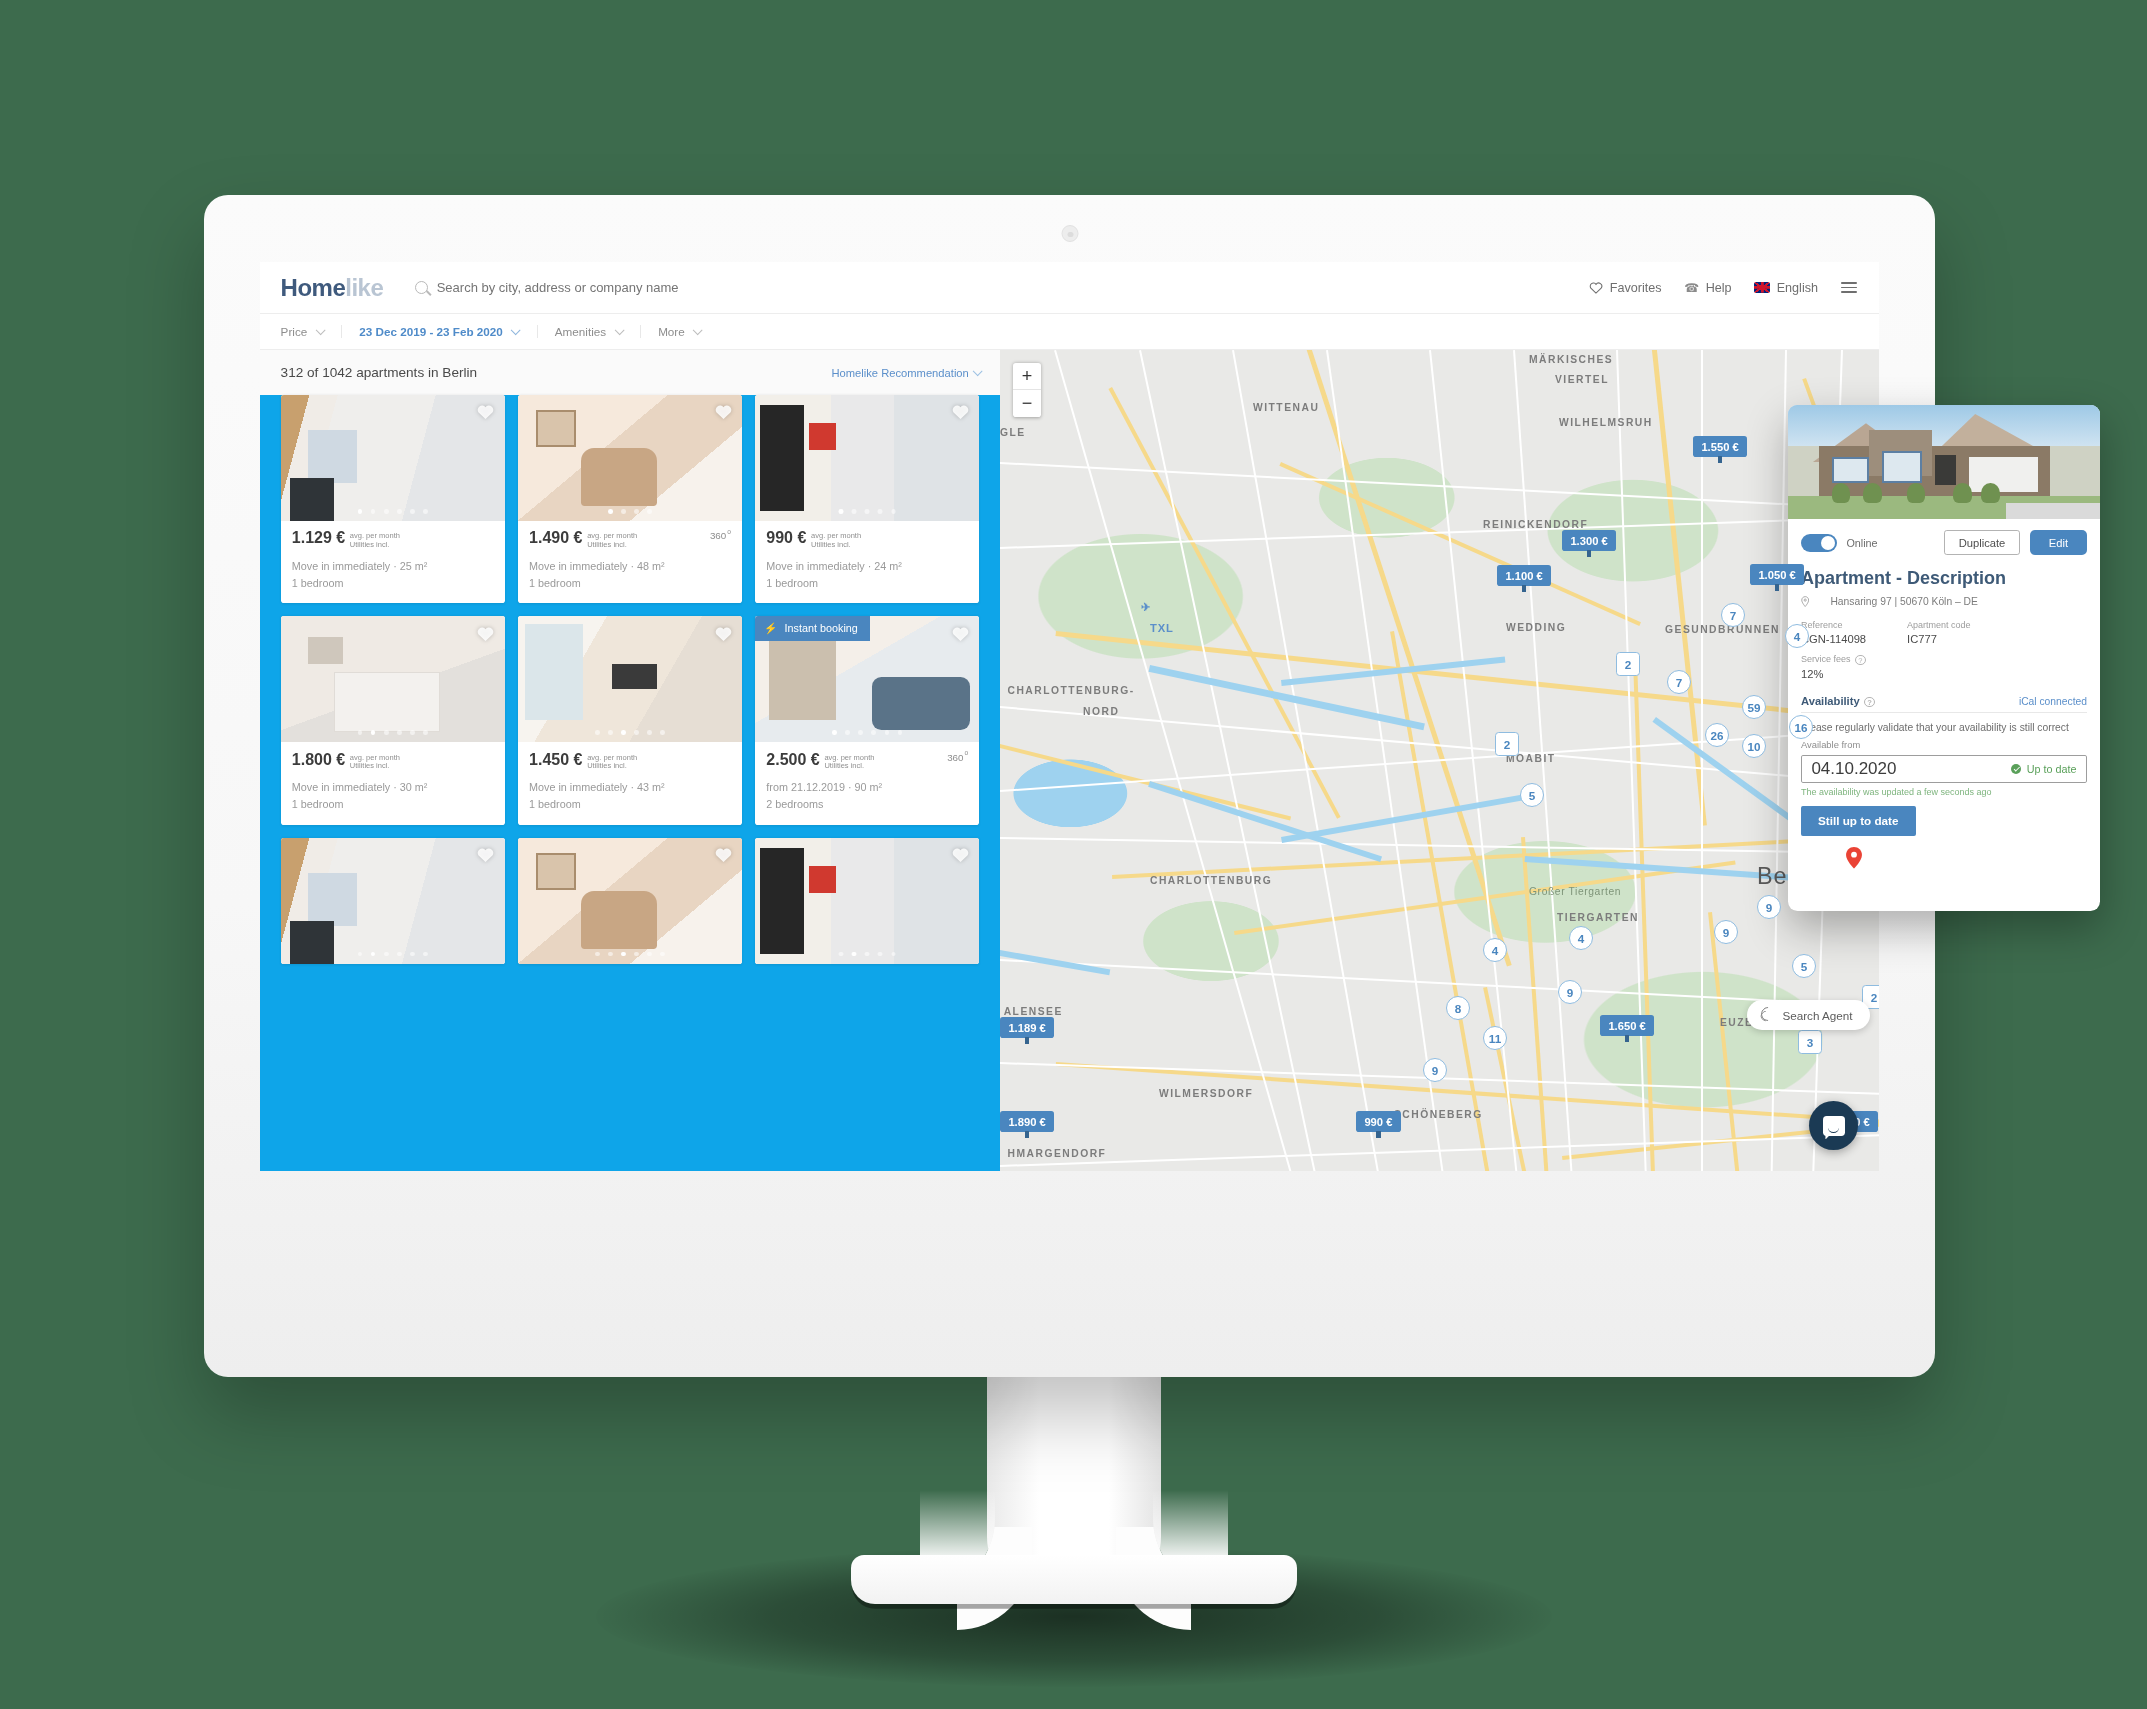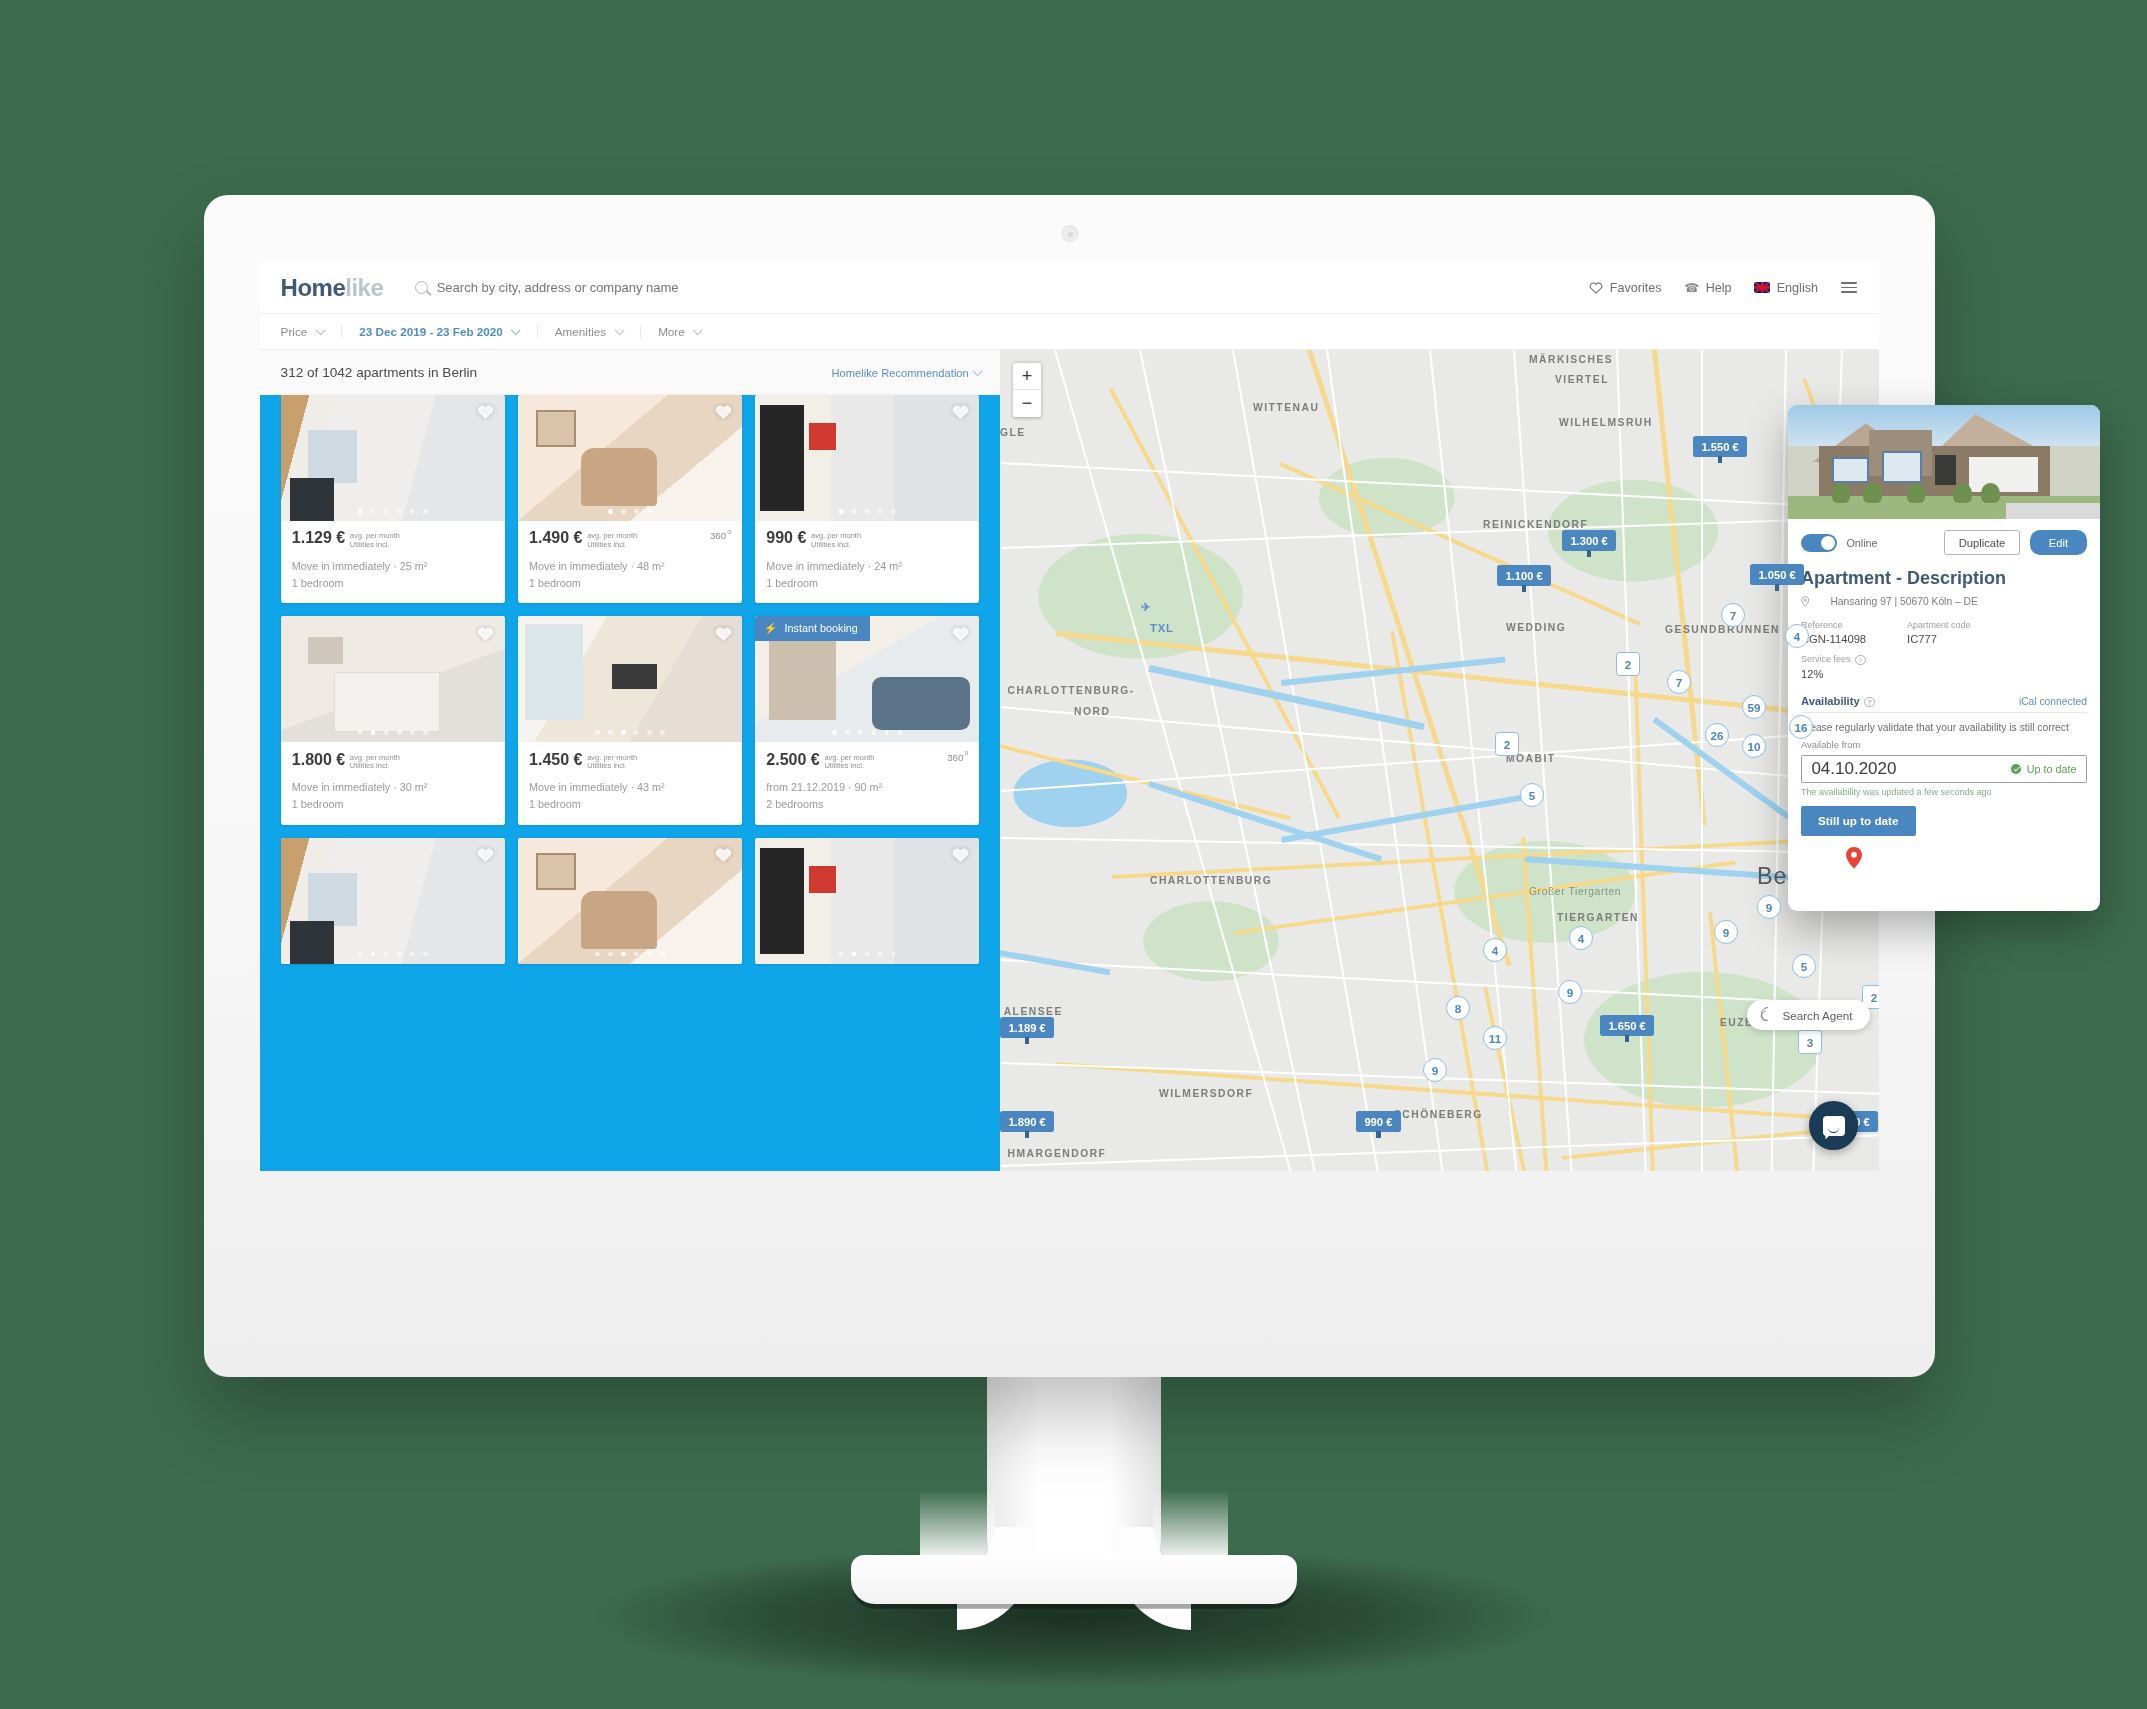--- a/index.html
+++ b/index.html
@@ -232,21 +232,21 @@
   .panel-img .drive{position:absolute;right:0;bottom:0;width:30%;height:14%;background:#dadada;}
 
   .panel-top{display:flex;align-items:center;padding:11.2px 13px 7.5px 13px;gap:9.4px;}
   .toggle{width:36px;height:18px;border-radius:9.4px;background:#4a86bf;position:relative;cursor:pointer;}
   .toggle::after{content:"";position:absolute;right:1.9px;top:1.9px;width:14px;height:14px;border-radius:50%;background:#fff;}
   .toggle-lbl{font-size:10.8px;color:#6d6d6d;}
   .panel-top .spacer{flex:1;}
   .btn-out{border:0.9px solid #b3b3b3;background:#fff;color:#4f4f4f;font-size:11.2px;
     padding:5.6px 14px;border-radius:2.8px;cursor:pointer;font-family:inherit;}
   .btn-pri{border:none;background:#4a86bf;color:#fff;font-size:11.2px;
-    padding:6.6px 19px;border-radius:10px;cursor:pointer;font-family:inherit;}
+    padding:6.6px 19px;border-radius:5px;cursor:pointer;font-family:inherit;}
 
   .panel-title{font-size:18px;font-weight:700;color:#3e5a77;padding:5.6px 13px 0 13px;}
   .panel-addr{display:flex;align-items:center;gap:21px;padding:6.6px 13px 0 13px;font-size:10.3px;color:#7c7c7c;text-align:center;}
   .pin-sm{width:8.4px;height:11.2px;}
   .pin-sm svg{width:8.4px;height:11.2px;display:block;}
 
   .field-row{display:flex;padding:13px 13px 0 13px;gap:41px;}
   .fld-lbl{font-size:9px;color:#9d9d9d;}
   .fld-val{font-size:11.2px;color:#4a4a4a;margin-top:2.8px;}
   .info-i{display:inline-flex;width:10.3px;height:10.3px;border:0.9px solid #b5b5b5;border-radius:50%;
@@ -619,21 +619,21 @@
               <div class="map-label " style="left: 555px; top: 24px;">VIERTEL</div>
               <div class="map-label " style="left: 253px; top: 52px;">WITTENAU</div>
               <div class="map-label " style="left: 559px; top: 67px;">WILHELMSRUH</div>
               <div class="map-label " style="left: 0px; top: 77px;">GLE</div>
               <div class="map-label " style="left: 483px; top: 169px;">REINICKENDORF</div>
               <div class="map-label " style="left: 808px; top: 169px;">PANKOW</div>
               <div class="map-label " style="left: 506px; top: 272px;">WEDDING</div>
               <div class="map-label " style="left: 665px; top: 274px;">GESUNDBRUNNEN</div>
               <div class="map-label air" style="left: 150px; top: 272px;">TXL</div>
               <div class="map-label " style="left: 7.5px; top: 335px;">CHARLOTTENBURG-</div>
-              <div class="map-label " style="left: 74px; top: 356px;">NORD</div>
+              <div class="map-label " style="left: 83px; top: 356px;">NORD</div>
               <div class="map-label " style="left: 506px; top: 403px;">MOABIT</div>
               <div class="map-label " style="left: 862px; top: 330px;">PRENZLA</div>
               <div class="map-label " style="left: 871px; top: 354px;">BERG</div>
               <div class="map-label " style="left: 150px; top: 525px;">CHARLOTTENBURG</div>
               <div class="map-label green" style="left: 529px; top: 536px;">Großer Tiergarten</div>
               <div class="map-label " style="left: 557px; top: 562px;">TIERGARTEN</div>
               <div class="map-label big" style="left: 757px; top: 513px;">Berlin</div>
               <div class="map-label green" style="left: 848px; top: 525px;">Fernsehturm</div>
               <div class="map-label green" style="left: 857px; top: 540px;">Berlin</div>
               <div class="map-label " style="left: 3.7px; top: 656px;">ALENSEE</div>

